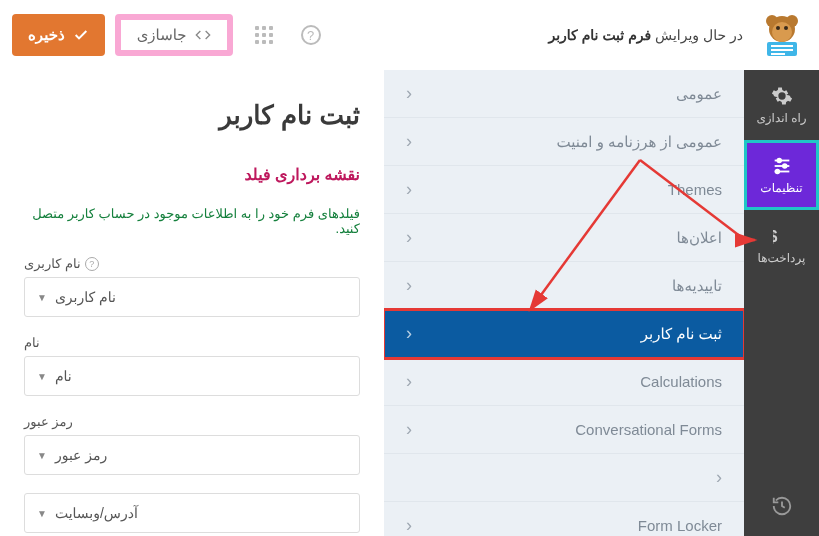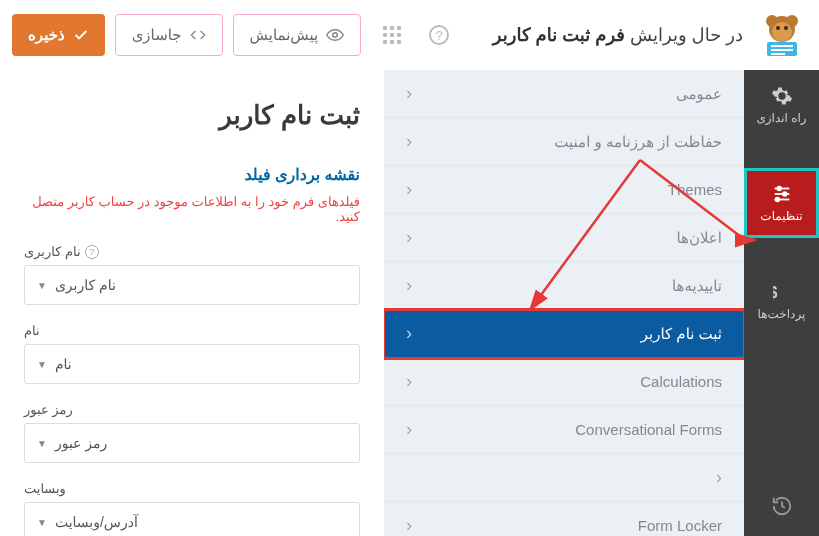--- a/index.html
+++ b/index.html
@@ -1,47 +1,47 @@
 <!DOCTYPE html>
 <html dir="rtl"><head>
 <meta charset="utf-8">
 <style>
 * { margin: 0; padding: 0; box-sizing: border-box; }
 body { font-family: Tahoma, Arial, sans-serif; background: #fff; width: 819px; height: 536px; overflow: hidden; position: relative; }
 
 .topbar { height: 70px; display: flex; align-items: center; padding: 0 12px; border-bottom: 0; }
 .logo { width: 50px; height: 50px; margin-left: 10px; display:flex; align-items:center; justify-content:center;}
-.title-area { flex: 0 0 auto; font-size: 18px; color: #444; margin-right: 4px; }
+.title-area { flex: 0 0 auto; font-size: 14px; color: #444; margin-right: 4px; }
 .title-area .bold { font-weight: 700; color: #333; }
 .spacer { flex: 1; }
 .help-icon { width: 20px; height: 20px; border: 2px solid #bbb; border-radius: 50%; color: #bbb; font-size: 13px; display:flex; align-items:center; justify-content:center; margin: 0 16px; }
 .grid-icon { width: 18px; height: 18px; margin: 0 12px; display:grid; grid-template-columns:repeat(3,4px); grid-template-rows:repeat(3,4px); gap:3px;}
 .grid-icon span{background:#bbb;border-radius:1px;}
 .tb-btn { height: 42px; border-radius: 4px; display:flex; align-items:center; padding: 6px 16px; font-size: 15px; margin-right: 10px; cursor:pointer; }
-.tb-btn.grey { border: 1px solid #f9a8d4; color: #666; background:#fff;}
+.tb-btn.grey { border: 6px solid #f9a8d4; color: #666; background:#fff;}
 .tb-btn.orange { background: #e27730; color: #fff; font-weight: 600; }
 .tb-btn .ic { margin-left: 8px; display:inline-flex; }
 
 .main { display: flex; height: calc(536px - 70px); }
 
-.sidenav { width: 75px; background: #3e3e3e; display:flex; flex-direction:column;gap:28px; }
+.sidenav { width: 75px; background: #3e3e3e; display:flex; flex-direction:column; }
 .sidenav .item { height: 70px; display:flex; flex-direction:column; align-items:center; justify-content:center; color:#ccc; font-size:12px; cursor:pointer; }
 .sidenav .item .si { display:flex; align-items:center; justify-content:center; margin-bottom:4px;}
-.sidenav .item.active { background: #b91c1c; color:#fff; outline: 3px solid #1fc6c6; outline-offset:-3px;}
+.sidenav .item.active { background: #6d28d9; color:#fff; outline: 3px solid #1fc6c6; outline-offset:-3px;}
 .sidenav .revert { margin-top:auto; height:60px; display:flex; align-items:center; justify-content:center; color:#999;}
 
 .settings-list { width: 360px; background: #ebf0f5; overflow-y:auto;}
 .settings-list .sitem { height: 48px; display:flex; align-items:center; justify-content:space-between; padding: 0 22px; color:#7f8a96; font-size:15px; border-bottom:1px solid #e0e6ec; cursor:pointer;}
 .settings-list .sitem.selected { background:#0b5ba1; color:#fff; outline:3px solid #e53935; outline-offset:-1px;}
 .settings-list .sitem .chev { font-size:18px; color:inherit; opacity:.7;}
 
 .panel { flex:1; padding: 30px 24px; background:#fff; overflow-y:auto;}
 .panel h2 { font-size: 26px; font-weight:700; color:#3a3a3a; margin-bottom: 34px;}
-.panel .sub { font-size: 16px; font-weight:700; color:#0369a1; margin-bottom:10px;}
-.panel .desc { font-size: 13px; color:#ef4444; margin-bottom:20px;}
+.panel .sub { font-size: 16px; font-weight:700; color:#be185d; margin-bottom:22px;}
+.panel .desc { font-size: 13px; color:#15803d; margin-bottom:20px;}
 .fgroup { margin-bottom: 18px; }
 .fgroup label { display:flex; align-items:center; justify-content:flex-end; font-size:13px; color:#555; margin-bottom:6px; gap:4px;}
 .fgroup label .qm { width:14px;height:14px;border:1px solid #aaa;border-radius:50%;font-size:9px;display:inline-flex;align-items:center;justify-content:center;color:#aaa;}
 .sel { width:100%; height:40px; border:1px solid #ddd; border-radius:3px; display:flex; align-items:center; justify-content:flex-end; padding: 0 12px; color:#555; font-size:14px; gap:8px; cursor:pointer;}
 .sel .caret { font-size:10px; color:#888;}
 
 .annot { position:absolute; pointer-events:none; top:0; left:0; width:819px; height:536px; }
 </style>
 </head>
 <body>
@@ -73,29 +73,20 @@
       <span></span>
       <span></span>
       <span></span>
       <span></span>
       <span></span>
       <span></span>
       <span></span>
     </div>
   <div class="tb-btn grey">
     <span class="ic">
-        <svg width="18" height="18" viewBox="0 0 24 24" fill="none" stroke="#888" stroke-width="2">
-          <path d="M1 12s4-7 11-7 11 7 11 7-4 7-11 7S1 12 1 12z"></path>
-          <circle cx="12" cy="12" r="3"></circle>
-        </svg>
-      </span>
-    <span>پیش‌نمایش</span>
-  </div>
-  <div class="tb-btn grey">
-    <span class="ic">
         <svg width="16" height="16" viewBox="0 0 24 24" fill="none" stroke="#888" stroke-width="2">
           <polyline points="16 18 22 12 16 6"></polyline>
           <polyline points="8 6 2 12 8 18"></polyline>
         </svg>
       </span>
     <span>جاسازی</span>
   </div>
   <div class="tb-btn orange">
     <span class="ic">
         <svg width="16" height="16" viewBox="0 0 24 24" fill="none" stroke="#fff" stroke-width="3">
@@ -144,21 +135,21 @@
         </svg>
     </div>
   </div>
 
   <div class="settings-list">
     <div class="sitem">
         <span>عمومی</span>
         <span class="chev">‹</span>
       </div>
     <div class="sitem">
-        <span>حفاظت از هرزنامه و امنیت</span>
+        <span>عمومی از هرزنامه و امنیت</span>
         <span class="chev">‹</span>
       </div>
     <div class="sitem">
         <span>Themes</span>
         <span class="chev">‹</span>
       </div>
     <div class="sitem">
         <span>اعلان‌ها</span>
         <span class="chev">‹</span>
       </div>
@@ -213,21 +204,20 @@
 
     <div class="fgroup">
       <label>رمز عبور</label>
       <div class="sel">
           <span>رمز عبور</span>
           <span class="caret">▼</span>
         </div>
     </div>
 
     <div class="fgroup">
-      <label>وبسایت</label>
       <div class="sel">
           <span>آدرس/وبسایت</span>
           <span class="caret">▼</span>
         </div>
     </div>
   </div>
 </div>
 
 <svg class="annot">
   <defs>

